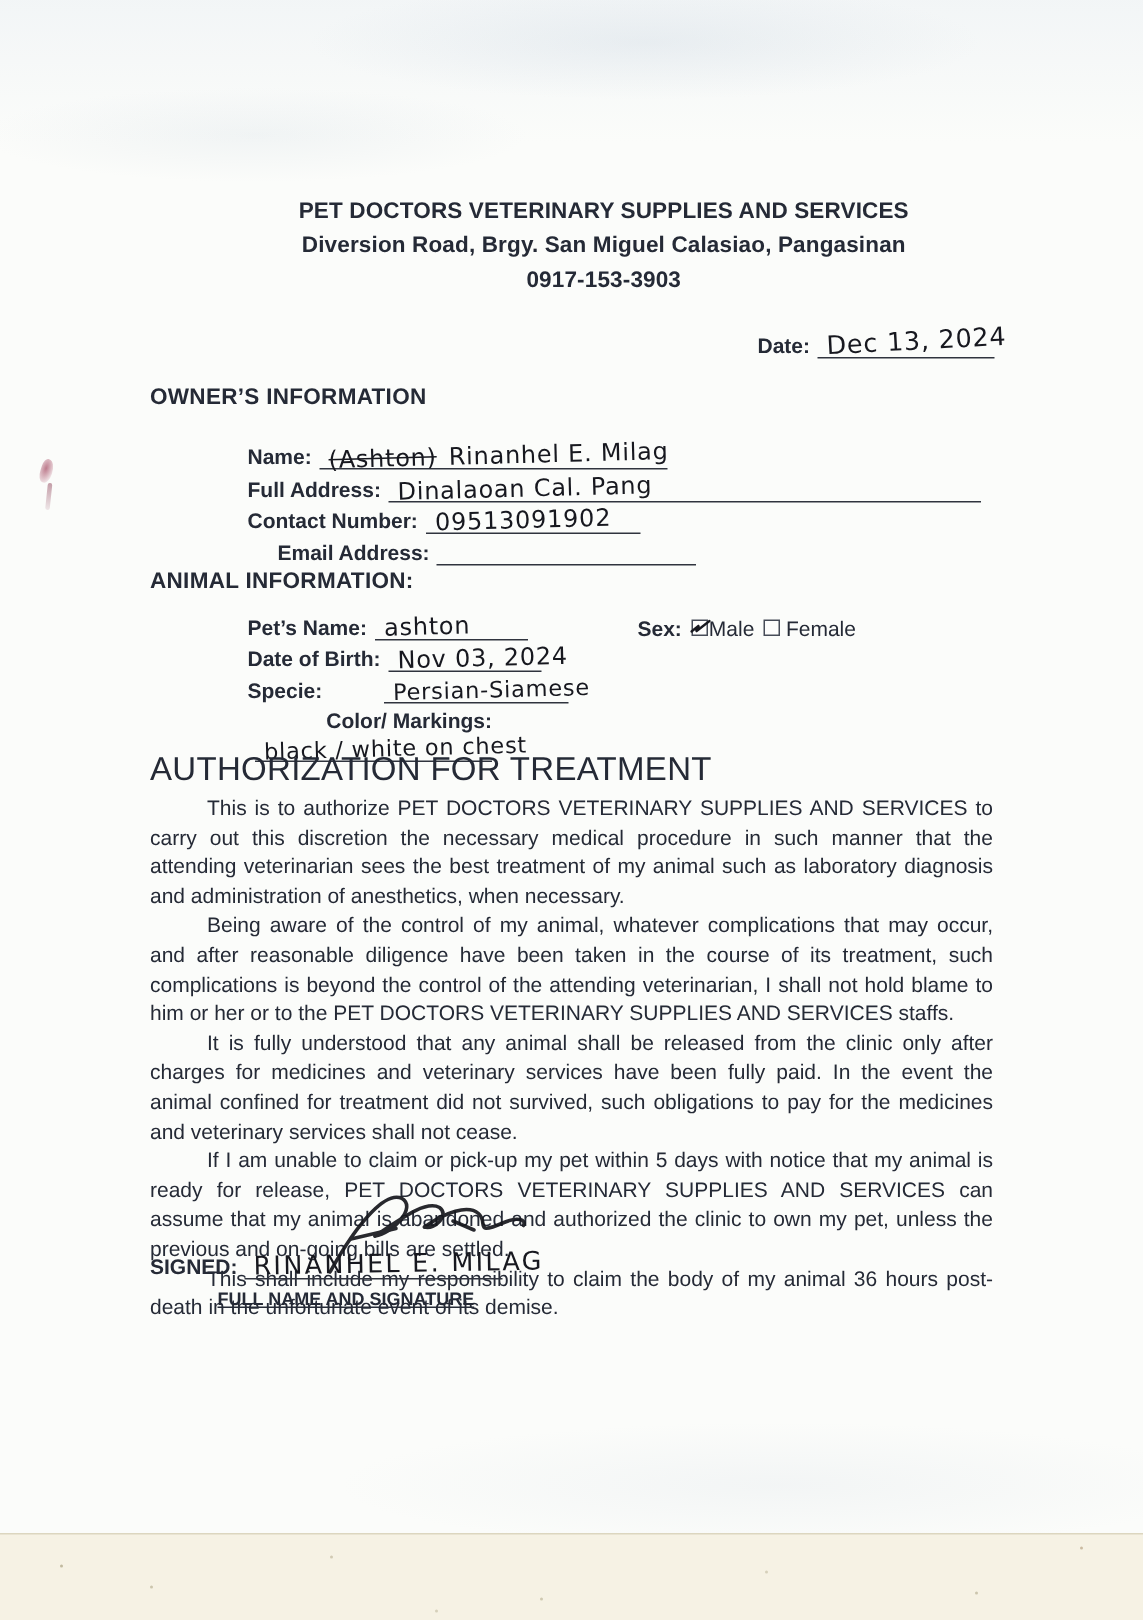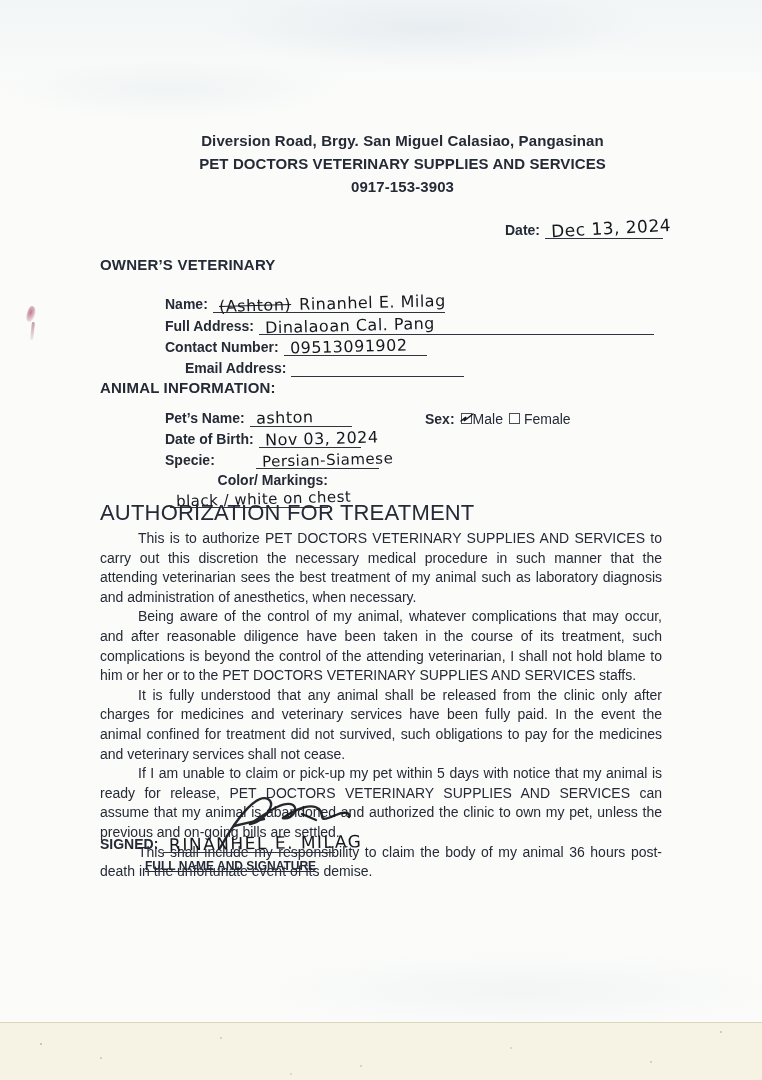--- a/index.html
+++ b/index.html
@@ -73,33 +73,33 @@
       320px 22px 0 rgba(150,140,100,.4), 470px 4px 0 rgba(140,130,90,.3),
       610px 18px 0 rgba(140,130,90,.4), 680px -12px 0 rgba(150,120,80,.45),
       250px 30px 0 rgba(140,130,90,.3); }
 </style>
 </head>
 <body>
 
 <div id="paper">
 
   <div class="abs clinic-header">
+    <div>PET DOCTORS VETERINARY SUPPLIES AND SERVICES</div>
     <div>Diversion Road, Brgy. San Miguel Calasiao, Pangasinan</div>
-    <div>PET DOCTORS VETERINARY SUPPLIES AND SERVICES</div>
     <div>0917-153-3903</div>
   </div>
 
   <div class="frow" style="left:505px; top:220px;">
     <span class="lbl">Date:</span>
     <span class="line" style="width:118px;">
       <span class="hw" style="font-size:17px; transform:rotate(-3deg); bottom:0;">Dec 13, 2024</span>
     </span>
   </div>
 
-  <div class="sect" style="left:100px; top:256px;">OWNER’S VETERINARY</div>
+  <div class="sect" style="left:100px; top:256px;">OWNER’S INFORMATION</div>
 
   <div class="frow" style="left:165px; top:294px;">
     <span class="lbl">Name:</span>
     <span class="line" style="width:232px;">
       <span class="hw hw-flex">
         <span class="hw-struck">(Ashton)</span>
         <span>Rinanhel E. Milag</span>
       </span>
     </span>
   </div>

